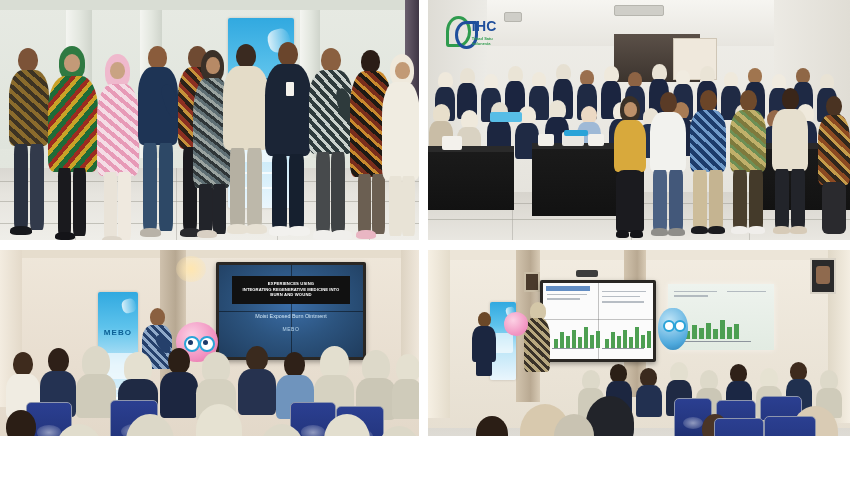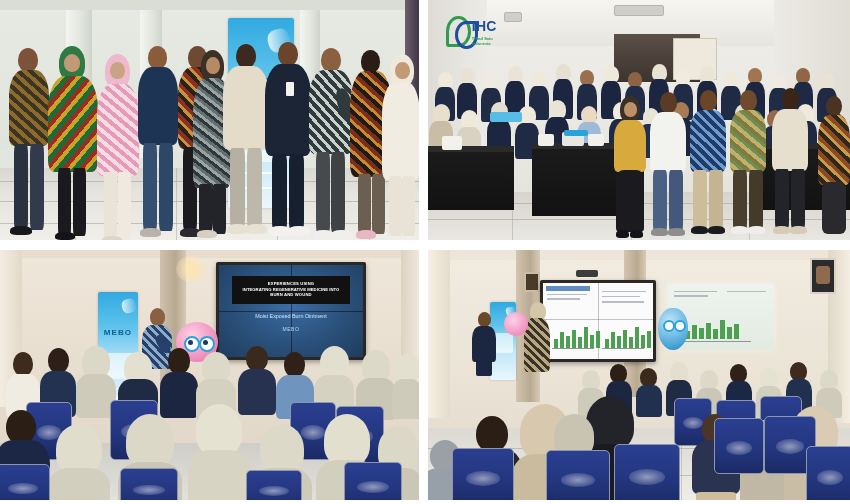--- a/index.html
+++ b/index.html
@@ -1,17 +1,17 @@
 <!DOCTYPE html>
 <html><head>
 <meta charset="utf-8">
 <style>
   html,body{margin:0;padding:0;background:#ffffff;}
   body{font-family:"Liberation Sans",sans-serif;}
-  .collage{position:relative;width:850px;height:500px;background:#ffffff;overflow:hidden;}
+  .collage{position:relative;width:850px;height:436px;background:#ffffff;overflow:hidden;}
 
   .photo{position:absolute;overflow:hidden;background:#cfcfcf;}
   .p-tl{left:0;top:0;width:419px;height:240px;}
   .p-tr{left:428px;top:0;width:422px;height:240px;}
   .p-bl{left:0;top:250px;width:419px;height:254px;}
   .p-br{left:428px;top:250px;width:422px;height:254px;}
 
   .scene{position:absolute;inset:0;}
 
   

